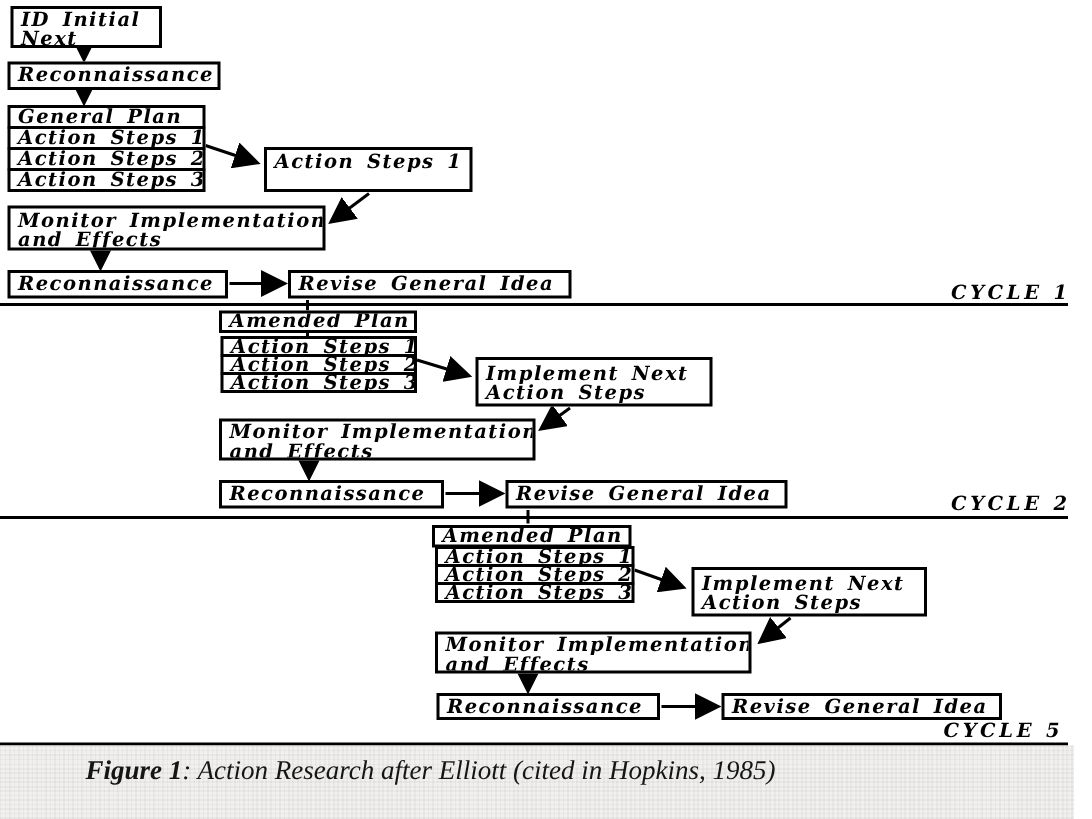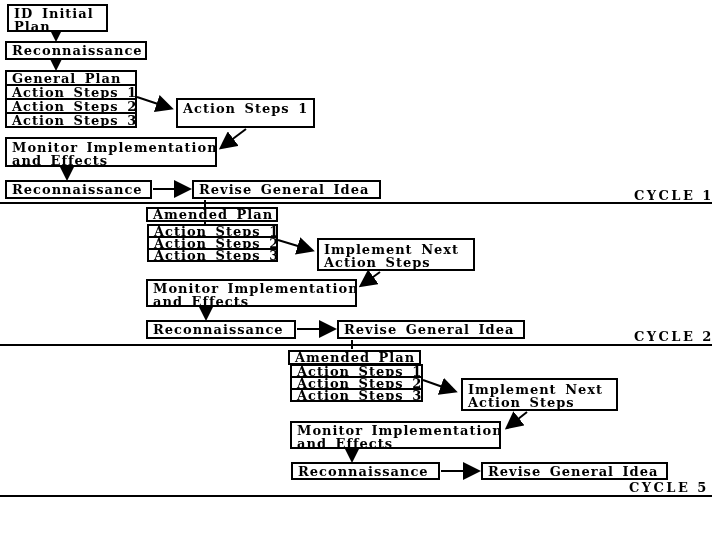--- a/index.html
+++ b/index.html
@@ -7,20 +7,21 @@
     --paper:#ffffff;
     --caption_bg:#f1f0ee;
   }
   html,body{margin:0;padding:0;background:#fff;}
   #stage{
     position:relative;
     width:716px;height:546px;
     background:var(--paper);
     overflow:hidden;
     font-family:"DejaVu Serif", serif;
+    font-style:italic;
   }
   #connectors{position:absolute;left:0;top:0;width:728px;height:546px;}
   .node{
     position:absolute;
     box-sizing:border-box;
     border:2px solid var(--ink);
     background:var(--paper);
     color:var(--ink);
     font-weight:bold;
     font-size:13px;
@@ -93,21 +94,21 @@
 
       <path d="M423,380 L454,391" marker-end="url(#ah)"></path>
       <path d="M527,412 L508,427" marker-end="url(#ah)"></path>
       <path d="M352,450 V459" marker-end="url(#ah)"></path>
       <path d="M441,471 H477" marker-end="url(#ah)"></path>
     </g>
   </svg>
 
   <div class="node n2" style="left:7px;top:4px;width:101px;height:28px">
     <span>ID Initial</span>
-    <span>Plan</span>
+    <span>Next</span>
   </div>
 
   <div class="node n1" style="left:5px;top:41px;width:142px;height:19px">Reconnaissance</div>
 
   <div class="node n1" style="left:5px;top:70px;width:132px;height:16px">General Plan</div>
   <div class="node n1" style="left:5px;top:84px;width:132px;height:16px">Action Steps 1</div>
   <div class="node n1" style="left:5px;top:98px;width:132px;height:16px">Action Steps 2</div>
   <div class="node n1" style="left:5px;top:112px;width:132px;height:16px">Action Steps 3</div>
 
   <div class="node n2" style="left:176px;top:98px;width:139px;height:30px;padding-top:2px">
@@ -162,14 +163,19 @@
     <span>Monitor Implementation</span>
     <span>and Effects</span>
   </div>
 
   <div class="node n1" style="left:291px;top:462px;width:149px;height:18px">Reconnaissance</div>
 
   <div class="node n1" style="left:481px;top:462px;width:187px;height:18px">Revise General Idea</div>
 
   <div class="cycle-label" style="left:629px;top:480px">CYCLE 5</div>
 
+  <div id="caption-band">
+    <div id="caption">
+      <b>Figure 1</b><span>: Action Research after Elliott (cited in Hopkins, 1985)</span>
+    </div>
+  </div>
 
 </div>
 
 </body></html>

